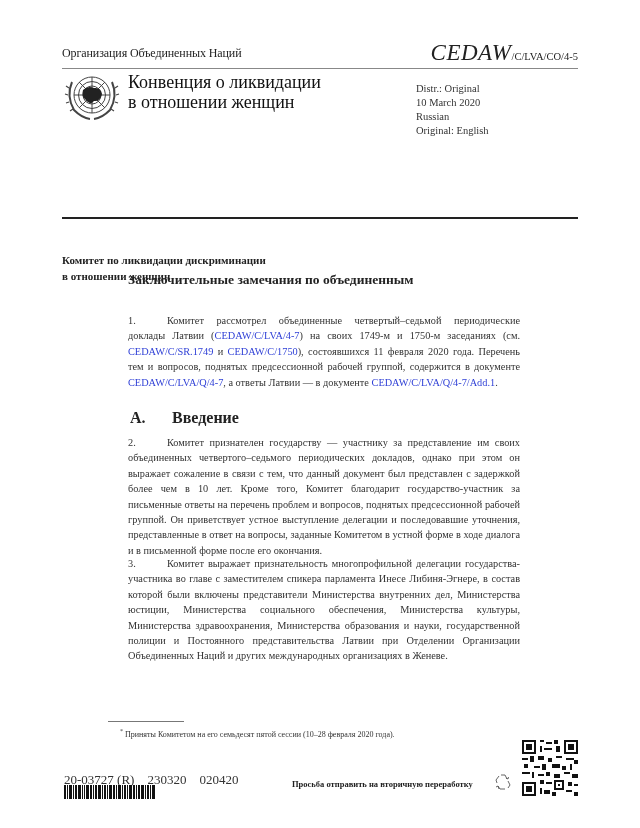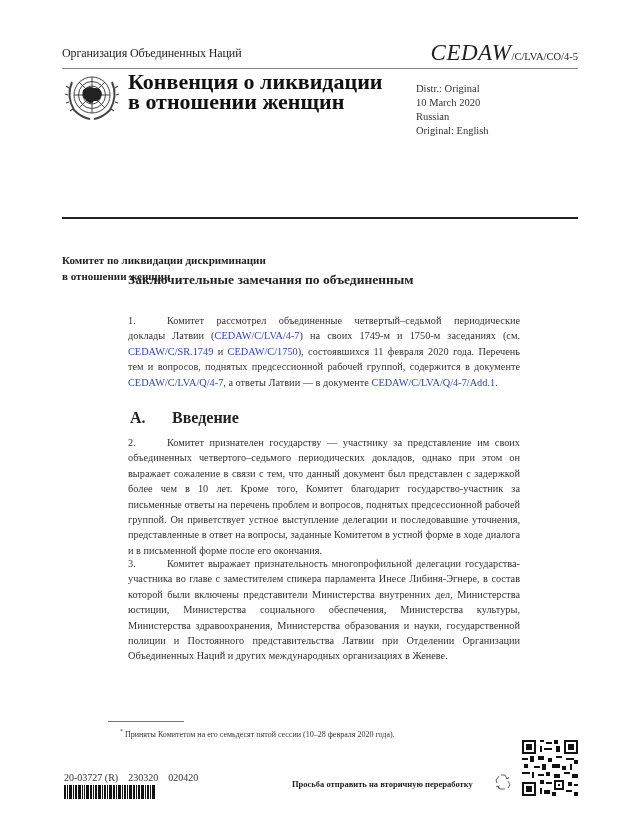--- a/index.html
+++ b/index.html
@@ -7,21 +7,21 @@
   body { position: relative; font-family: "Liberation Serif", "DejaVu Serif", serif; color: #1a1a1a; }
   .abs { position: absolute; }
 
   .org-name { left: 62px; top: 46px; font-size: 12px; letter-spacing: -0.1px; color: #222; }
   .symbol { right: 62px; top: 40px; white-space: nowrap; color: #222; }
   .symbol .main { font-size: 23px; letter-spacing: 0.5px; font-style: italic; }
   .symbol .suffix { font-size: 10.5px; }
   .rule-top { left: 62px; top: 68px; width: 516px; height: 1px; background: #888; }
 
   .logo { left: 64px; top: 70px; width: 56px; height: 52px; }
-  .conv-title { left: 128px; top: 72px; font-size: 22px; font-weight: bold; line-height: 20px; color: #111; }
+  .conv-title { left: 128px; top: 72px; font-size: 18px; font-weight: normal; line-height: 20px; color: #111; }
 
   .distr { left: 416px; top: 82px; font-size: 10.5px; line-height: 14px; color: #333; }
 
   .rule-thick { left: 62px; top: 217px; width: 516px; height: 2px; background: #222; }
 
   .committee { left: 62px; top: 226px; font-size: 11px; font-weight: bold; line-height: 16px; color: #222; margin-top: 26px; }
 
   .doc-title { left: 128px; top: 271px; font-size: 13.5px; font-weight: bold; line-height: 17px; color: #222; }
   .doc-title sup { font-size: 7px; vertical-align: 6px; }
 
@@ -30,21 +30,21 @@
   .para .ind { display: inline-block; width: 14px; }
   .link { color: #2e3fd6; }
 
   .section-head { left: 86px; top: 409px; font-size: 16px; font-weight: bold; color: #222; margin-left: 44px; }
   .section-head .letter { display: inline-block; width: 42px; }
 
   .fn-rule { left: 108px; top: 721px; width: 76px; height: 1px; background: #777; }
   .footnote { left: 120px; top: 728px; font-size: 8px; color: #333; }
   .footnote sup { font-size: 6px; }
 
-  .docnum { left: 64px; top: 772px; font-size: 10px; color: #333; white-space: pre; }
+  .docnum { left: 64px; top: 772px; font-size: 13px; color: #333; white-space: pre; }
   .barcode { left: 64px; top: 785px; width: 108px; height: 14px; display: flex; gap: 1px; }
   .barcode span { display: block; height: 100%; background: #111; }
 
   .recycle-text { left: 292px; top: 779px; font-size: 8.5px; font-weight: bold; color: #222; }
   .recycle-icon { left: 493px; top: 772px; width: 20px; height: 20px; }
   .qr { left: 522px; top: 740px; width: 56px; height: 56px; }
 </style>
 </head>
 <body>
 

